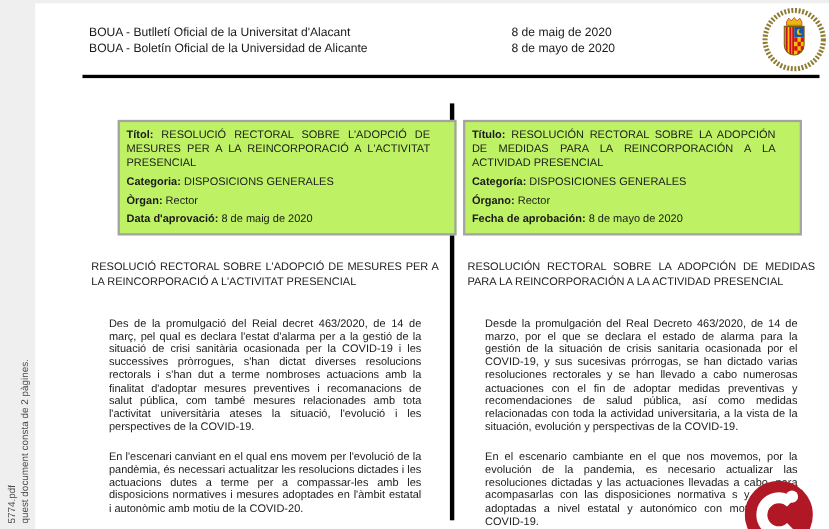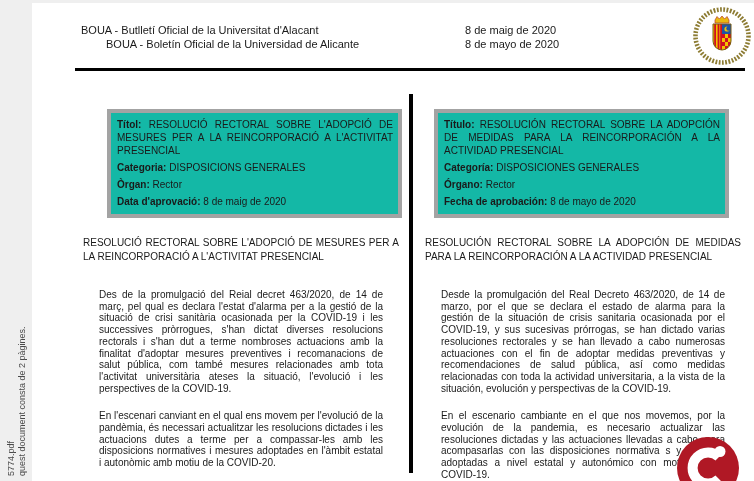--- a/index.html
+++ b/index.html
@@ -4,31 +4,31 @@
 <style>
   html,body{margin:0;padding:0;}
   body{
     width:754px;height:481px;position:relative;overflow:hidden;
     background:#ffffff;color:#1a1a1a;
     font-family:"Liberation Sans", sans-serif;
   }
   .top-strip{position:absolute;left:0;top:0;width:754px;height:3px;background:#efefef;}
   .left-strip{position:absolute;left:0;top:0;width:32px;height:481px;background:#efefef;}
   .hdr-line{position:absolute;left:81px;font-size:11px;line-height:14px;color:#1a1a1a;white-space:nowrap;}
-  .hdr1{top:23px;} .hdr2{top:37px;margin-left:25px;}
+  .hdr1{top:23px;} .hdr2{top:37px;}
   .date-line{position:absolute;left:465px;font-size:11px;line-height:14px;white-space:nowrap;}
   .d1{top:23px;} .d2{top:37px;}
   .rule{position:absolute;left:75px;top:68px;width:670px;height:3px;background:#000;}
   .divider{position:absolute;left:409px;top:94px;width:4px;height:379px;background:#000;}
   .seal{position:absolute;left:692px;top:4px;}
   .meta-box{
-    position:absolute;top:109px;width:276px;border:4px solid #a3a3a3;
-    padding:5px 5px 6px 6px;font-size:10px;line-height:13px;background:#14b8a6;
+    position:absolute;top:109px;width:276px;border:2px solid #a3a3a3;
+    padding:5px 22px 6px 6px;font-size:10px;line-height:13px;background:#bef264;
   }
-  .meta-box.ca{left:107px;} .meta-box.es{left:434px;}
+  .meta-box.ca{left:107px;} .meta-box.es{left:421px;}
   .meta-box p{margin:0 0 4px 0;}
   .meta-box p:last-child{margin-bottom:0;}
   .just{text-align:justify;}
   .col{position:absolute;top:236px;width:316px;font-size:10px;}
   .col.ca{left:83px;} .col.es{left:425px;}
   .col .heading{margin:0;font-size:10px;line-height:13.5px;font-weight:normal;text-align:justify;}
   .col p.body{margin:16px;line-height:11.7px;text-align:justify;}
   .col p.p1{margin-top:26px;}
   .col p.p2{margin-top:13px;}
   .vnote{

